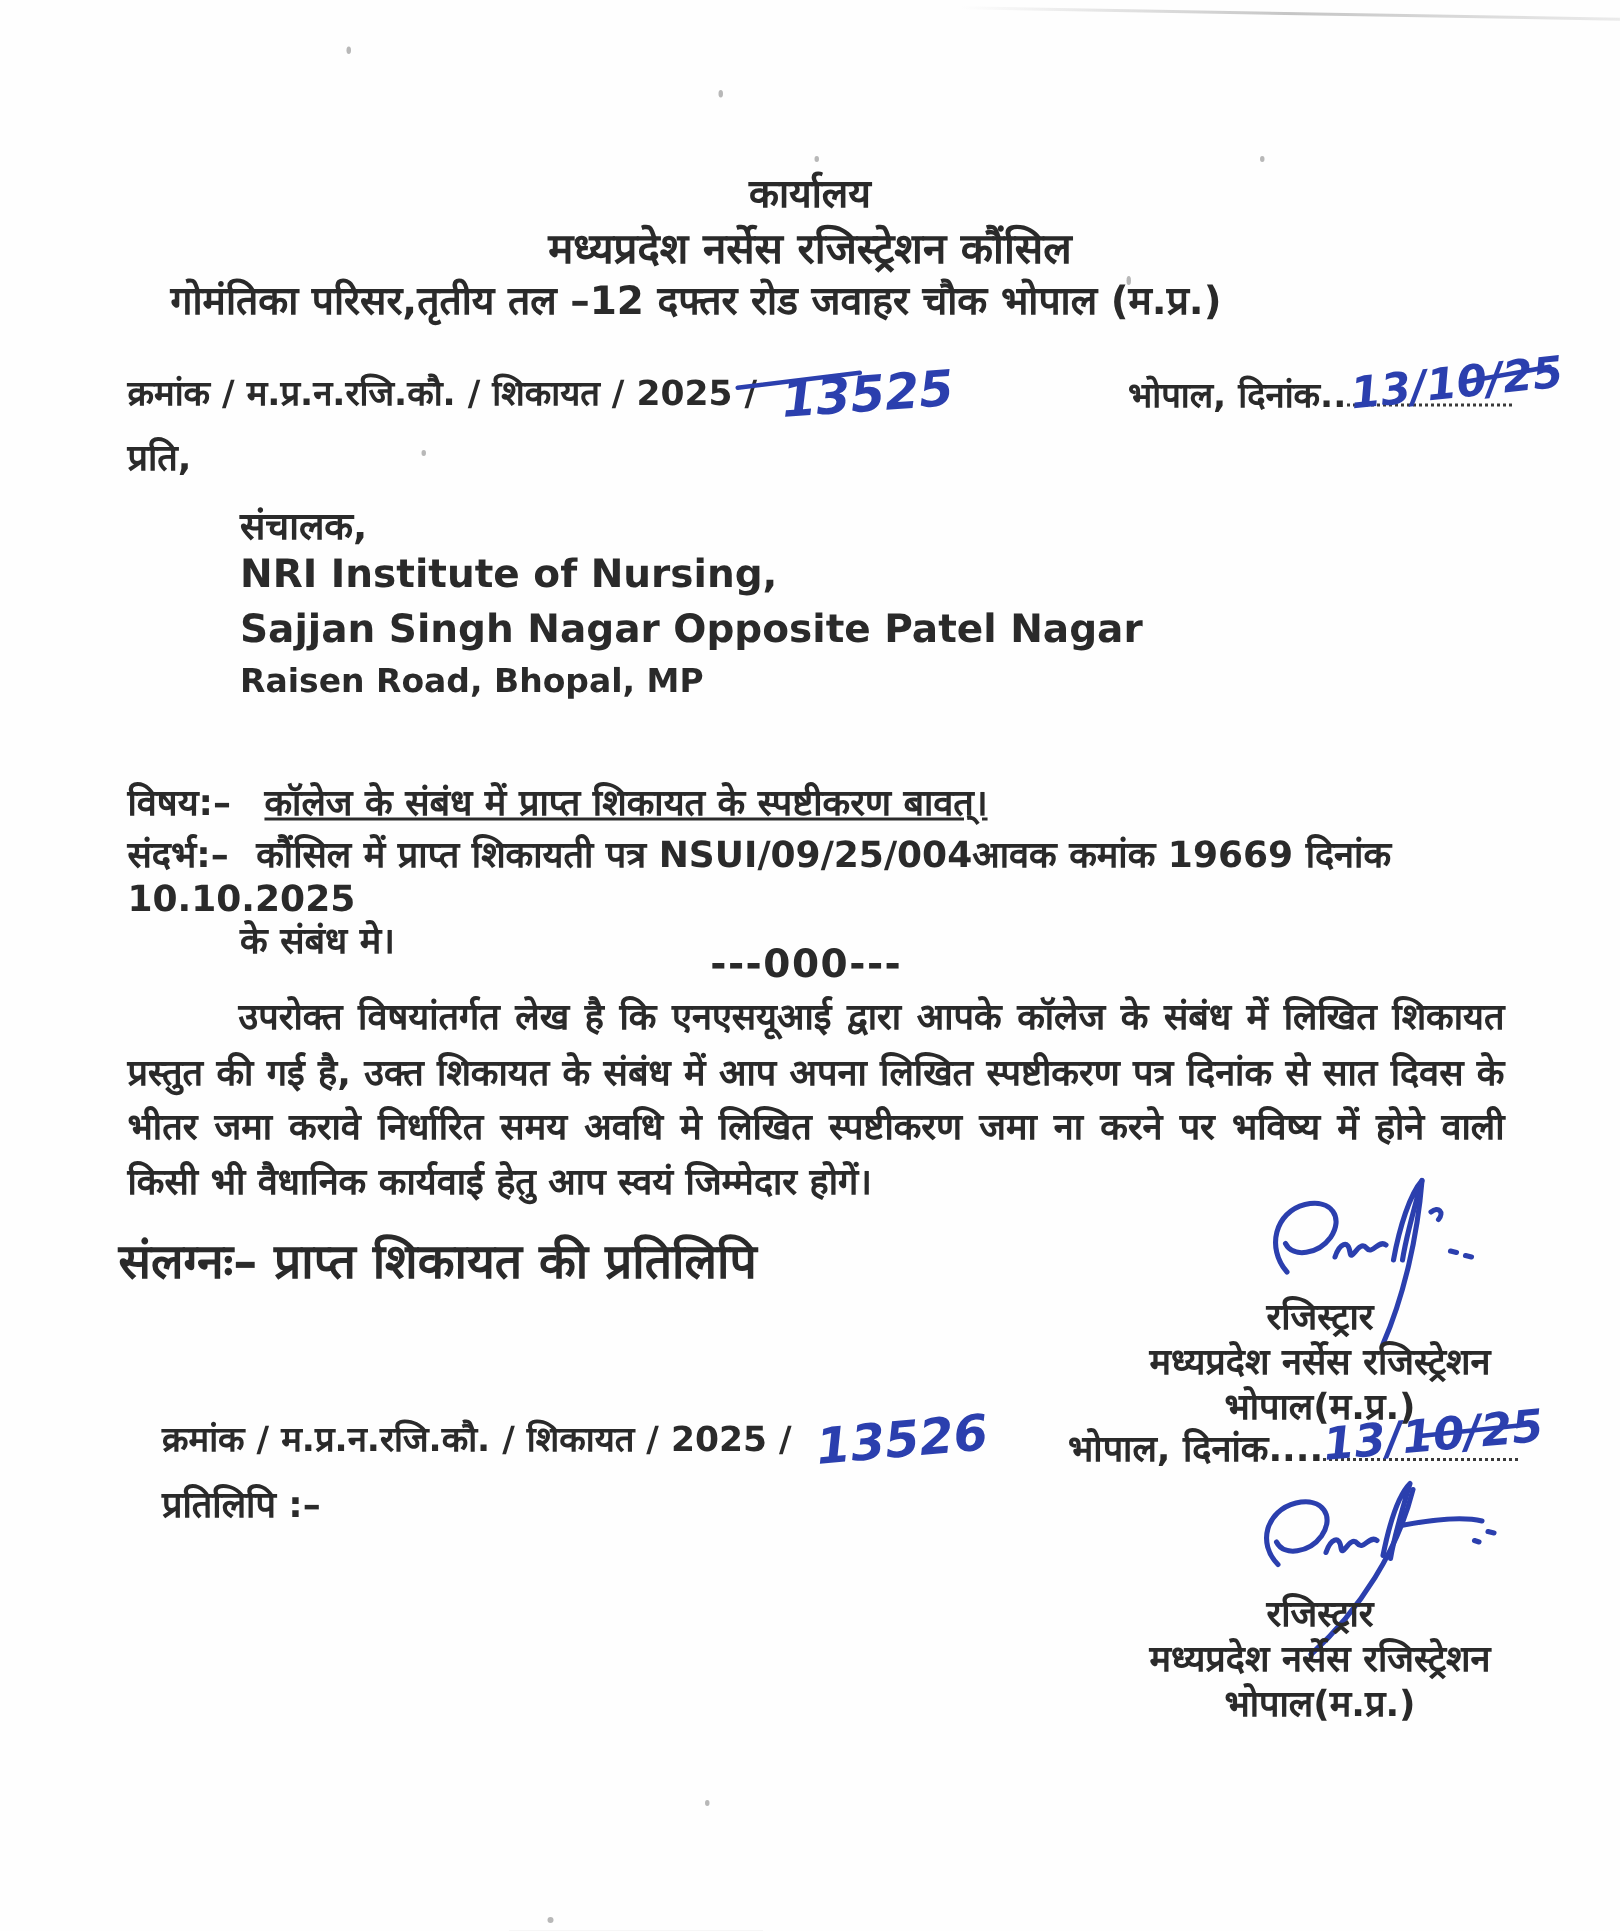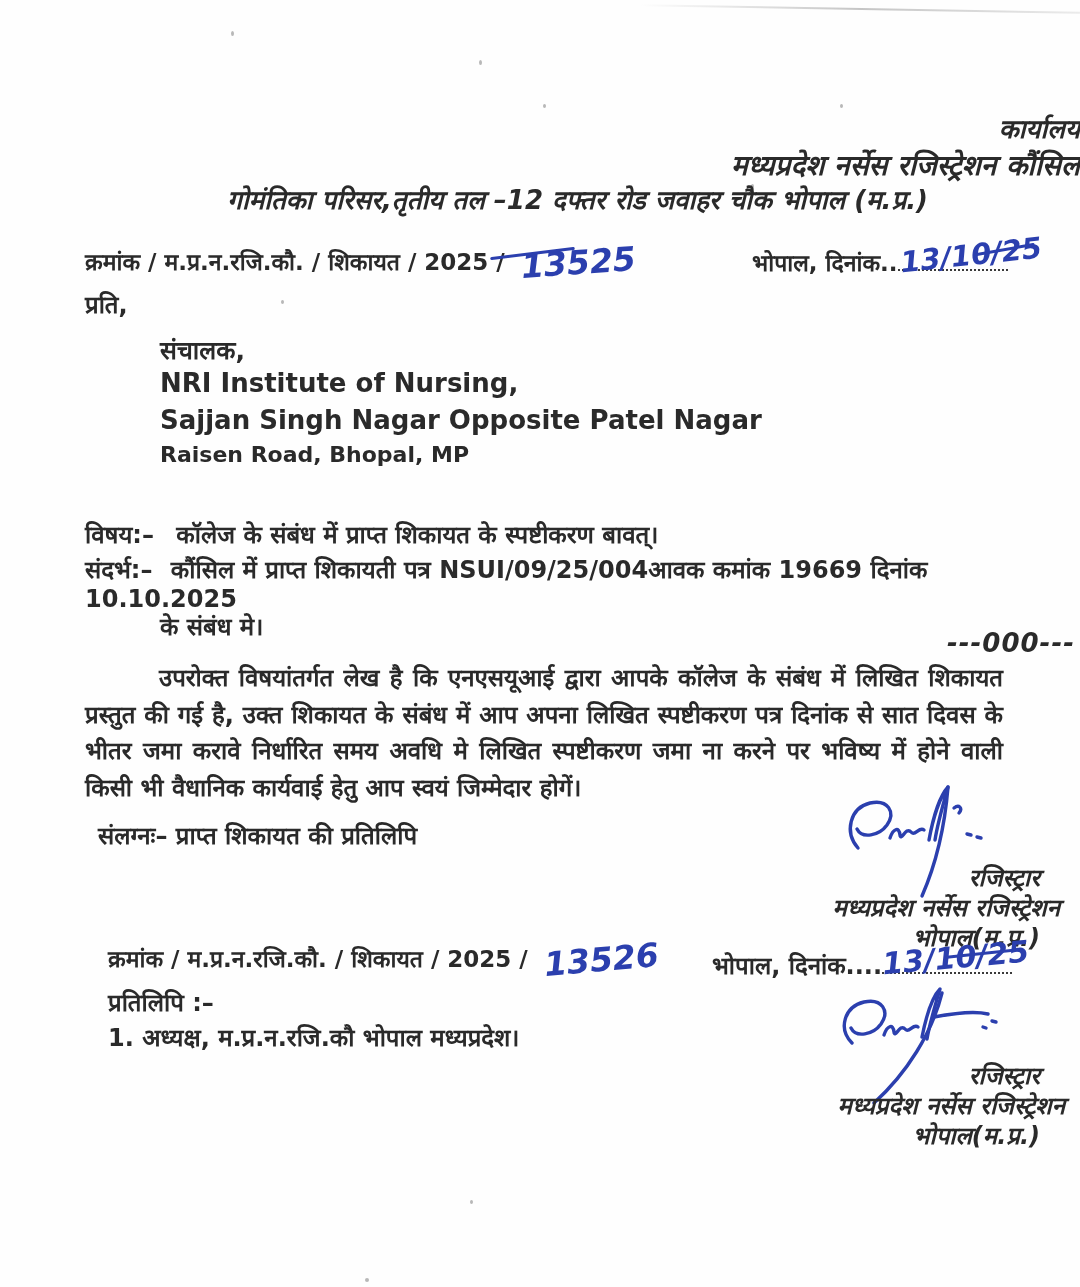--- a/index.html
+++ b/index.html
@@ -1,21 +1,21 @@
 <!DOCTYPE html>
 <html><head>
 <meta charset="utf-8">
 <style>
   html,body{margin:0;padding:0;}
   body{width:1080px;height:1287px;overflow:hidden;background:#e8e8e8;}
   .page{position:relative;width:1080px;height:1287px;background:#fefefe;
         font-family:"DejaVu Sans","Liberation Sans",sans-serif;color:#2a2a2a;}
   .abs{position:absolute;}
   .b{font-weight:bold;}
-  .ctr{text-align:right;font-style:italic;}
+  .ctr{text-align:center;}
   .hand{color:#2b3fae;font-style:italic;display:inline-block;
         font-family:"DejaVu Sans","Liberation Sans",sans-serif;}
   .leader{display:inline-block;border-bottom:2.5px dotted #3a3a3a;vertical-align:baseline;}
   .underline{border-bottom:2.5px solid #2a2a2a;padding-bottom:1px;display:inline-block;}
   .para{width:918px;text-align:justify;text-indent:74px;font-size:24px;line-height:36.5px;font-weight:bold;}
   .sigsvg path{fill:none;stroke:#2b3fae;stroke-width:3.4;stroke-linecap:round;stroke-linejoin:round;}
   .penline{position:absolute;background:#2b3fae;border-radius:2px;}
   .speck{position:absolute;background:#9a9a9a;border-radius:50%;opacity:.7;}
   .scanline{position:absolute;height:2px;background:linear-gradient(90deg,rgba(160,160,160,0),rgba(150,150,150,.55),rgba(160,160,160,.2));}
 </style>
@@ -52,34 +52,34 @@
 
   <div class="abs b" style="left:85px;top:287px;font-size:24px;">प्रति,</div>
 
   <div class="abs b" style="left:160px;top:332px;font-size:25px;">संचालक,</div>
   <div class="abs b" style="left:160px;top:368px;font-size:26px;text-align:right;">NRI Institute of Nursing,</div>
   <div class="abs b" style="left:160px;top:405px;font-size:26px;">Sajjan Singh Nagar Opposite Patel Nagar</div>
   <div class="abs b" style="left:160px;top:442px;font-size:22px;">Raisen Road, Bhopal, MP</div>
 
   <div class="abs b" style="left:85px;top:517px;font-size:24px;">
     <span>विषय:–</span>
-    <span style="margin-left:14px;">कॉलेज के संबंध में प्राप्त शिकायत के स्पष्टीकरण बावत्।</span>
+    <span style="margin-left:14px;text-decoration:underline;">कॉलेज के संबंध में प्राप्त शिकायत के स्पष्टीकरण बावत्।</span>
   </div>
   <div class="abs b" style="left:85px;top:552px;font-size:24px;width:930px;">
     <span>संदर्भ:–</span>
     <span style="margin-left:10px;text-align:right;">कौंसिल में प्राप्त शिकायती पत्र </span>
     <span>NSUI/09/25/004</span><span>आवक कमांक 19669 दिनांक 10.10.2025</span>
   </div>
   <div class="abs b" style="left:160px;top:585px;font-size:24px;margin-top:24px;">के संबंध मे।</div>
 
   <div class="abs b ctr" style="left:0;top:628px;width:1075px;font-size:26px;letter-spacing:1px;">---000---</div>
 
   <div class="abs para" style="left:85px;top:660px;">उपरोक्त विषयांतर्गत लेख है कि एनएसयूआई द्वारा आपके कॉलेज के संबंध में लिखित शिकायत प्रस्तुत की गई है, उक्त शिकायत के संबंध में आप अपना लिखित स्पष्टीकरण पत्र दिनांक से सात दिवस के भीतर जमा करावे निर्धारित समय अवधि मे लिखित स्पष्टीकरण जमा ना करने पर भविष्य में होने वाली किसी भी वैधानिक कार्यवाई हेतु आप स्वयं जिम्मेदार होगें।</div>
 
-  <div class="abs b" style="left:98px;top:818px;font-size:24px;">संलग्नः– प्राप्त शिकायत की प्रतिलिपि</div>
+  <div class="abs b" style="left:79px;top:818px;font-size:32px;">संलग्नः– प्राप्त शिकायत की प्रतिलिपि</div>
 
   <svg class="abs sigsvg" style="left:832px;top:782px;" width="160" height="120" viewBox="0 0 160 120">
     <path d="M26,66 C12,50 18,26 38,21 C56,17 64,30 55,43 C47,54 30,57 25,47"></path>
     <path d="M58,56 c3,-9 9,-12 10,-3 c1,7 6,-9 11,-3 c4,5 8,-6 13,-2"></path>
     <path d="M97,58 C101,36 108,14 116,5 C110,26 105,45 103,58"></path>
     <path d="M116,5 C113,42 104,82 90,114"></path>
     <path d="M122,26 c5,-4 9,0 5,5"></path>
     <path d="M135,52 l4,1 M145,55 l4,1"></path>
   </svg>
   <div class="abs b ctr" style="left:720px;top:860px;width:320px;font-size:24px;">रजिस्ट्रार</div>
@@ -91,21 +91,20 @@
     <span class="hand" style="position:absolute;left:170px;top:-8px;font-size:30px;transform:rotate(-5deg);">13/10/25</span>
   </div>
   <div class="penline" style="left:945px;top:952px;width:75px;height:3px;transform:rotate(-6deg);"></div>
 
   <div class="abs b" style="left:108px;top:940px;font-size:23px;">
     <span>क्रमांक / म.प्र.न.रजि.कौ. / शिकायत /  2025 /</span>
     <span class="hand" style="font-size:33px;transform:rotate(-5deg);margin-left:8px;vertical-align:-4px;">13526</span>
   </div>
 
   <div class="abs b" style="left:108px;top:985px;font-size:24px;">प्रतिलिपि :–</div>
-  <div class="abs b" style="left:108px;top:1020px;font-size:24px;">1. अध्यक्ष, म.प्र.न.रजि.कौ भोपाल मध्यप्रदेश।</div>
 
   <svg class="abs sigsvg" style="left:822px;top:985px;" width="180" height="125" viewBox="0 0 180 125">
     <path d="M30,58 C16,44 22,22 42,17 C60,13 68,26 59,39 C51,50 34,53 29,43"></path>
     <path d="M62,50 c3,-9 9,-12 10,-3 c1,7 6,-9 11,-3 c4,5 8,-6 13,-2"></path>
     <path d="M100,52 C104,32 110,12 118,4 C112,24 107,42 105,54"></path>
     <path d="M112,32 C138,27 154,26 166,29"></path>
     <path d="M170,36 l4,1 M161,42 l3,1"></path>
     <path d="M120,8 C110,48 85,88 52,118"></path>
   </svg>
   <div class="abs b ctr" style="left:720px;top:1058px;width:320px;font-size:24px;">रजिस्ट्रार</div>

